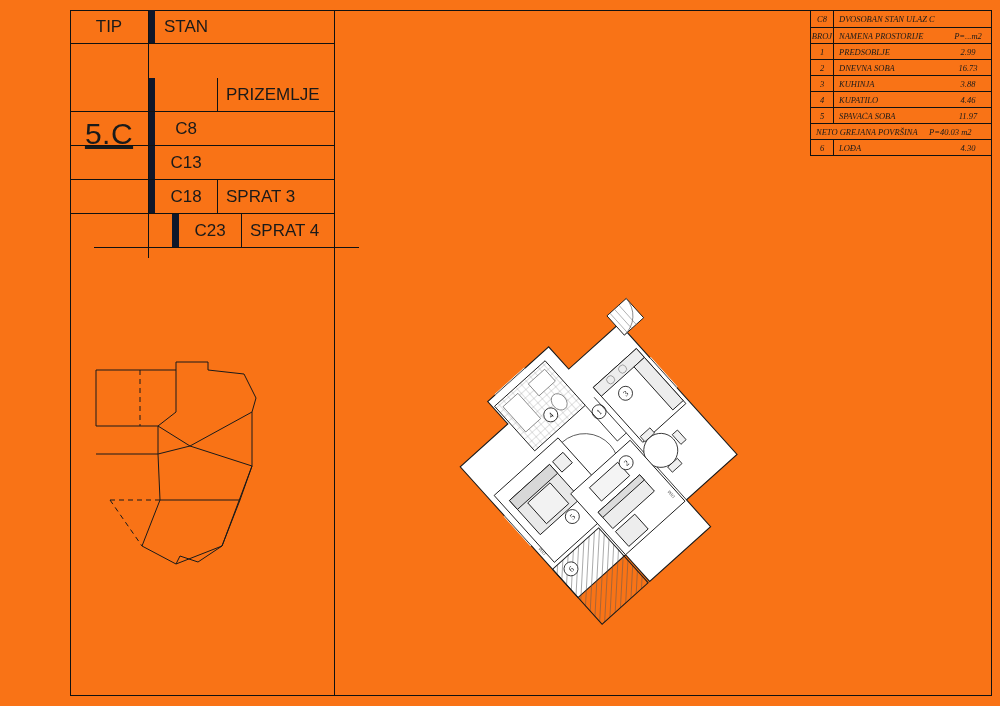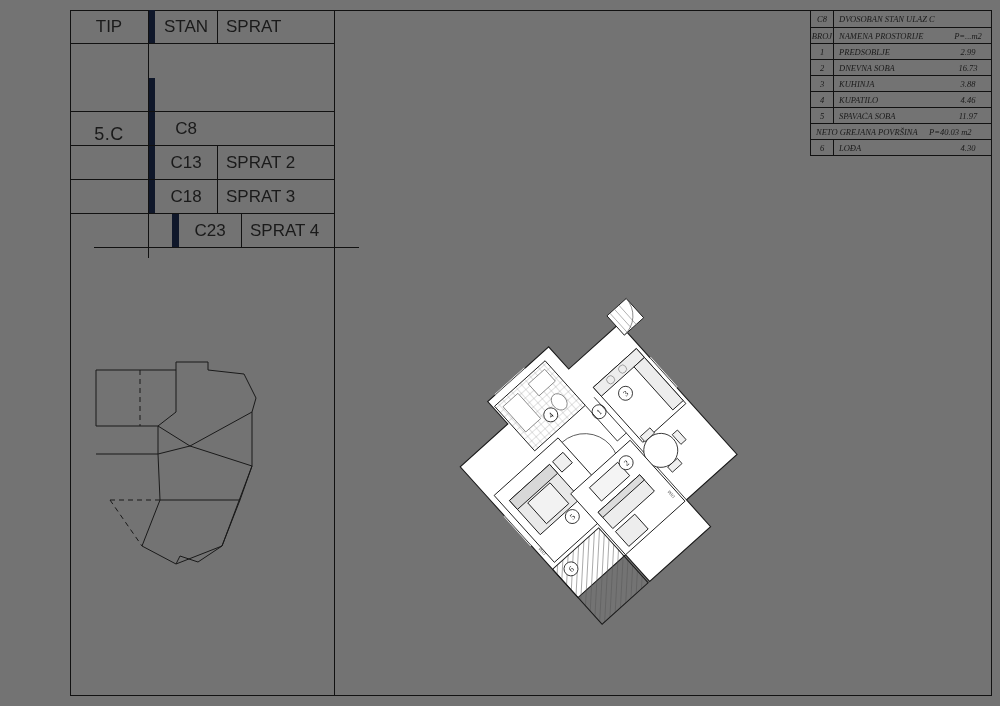--- a/index.html
+++ b/index.html
@@ -12,21 +12,21 @@
     height: 706px;
     font-family: "Liberation Sans", sans-serif;
     color: #1a1a1a;
     position: relative;
     overflow: hidden;
   }
   .page {
     position: absolute;
     left: 0; top: 0;
     width: 1000px; height: 706px;
-    background: #737373;
+    background: #f97316;
   }
   
   .frame {
     position: absolute;
     left: 70px; top: 10px;
     width: 922px; height: 686px;
     border: 1px solid #111;
     box-sizing: border-box;
   }
   
@@ -66,22 +66,23 @@
   
   .type-label {
     position: absolute;
     left: 70px;
     top: 10px;
     width: 78px;
     height: 248px;
     display: flex;
     align-items: center;
     justify-content: center;
-    font-size: 18px;
+    font-size: 30px;
     letter-spacing: 0.5px;
+    text-decoration: underline;
   }
   
   .tt-left-col-line {
     position: absolute;
     left: 148px; top: 10px;
     width: 1px; height: 248px;
     background: #111;
   }
   .tt-right {
     position: absolute;
@@ -166,32 +167,31 @@
 <div class="page">
 
   <div class="frame"></div>
   <div class="frame-divider"></div>
 
   <div class="type-table">
 
     <div class="tt-row" style="top:0;">
       <div class="tt-cell tt-c1 tt-head">TIP</div>
       <div class="tt-cell tt-c2 tt-head">STAN</div>
-      <div class="tt-cell tt-c3 tt-head">SPRAT</div>
     </div>
 
     <div class="tt-row" style="top:68px;">
       <div class="tt-cell tt-c2 tt-txt"></div>
+      <div class="tt-cell tt-c3 tt-txt">PRIZEMLJE</div>
     </div>
     <div class="tt-row" style="top:102px;">
       <div class="tt-cell tt-c2 tt-txt">C8</div>
     </div>
     <div class="tt-row" style="top:136px;">
       <div class="tt-cell tt-c2 tt-txt">C13</div>
-      <div class="tt-cell tt-c3 tt-txt">SPRAT 2</div>
     </div>
     <div class="tt-row" style="top:170px;">
       <div class="tt-cell tt-c2 tt-txt">C18</div>
       <div class="tt-cell tt-c3 tt-txt">SPRAT 3</div>
     </div>
     <div class="tt-row" style="top:204px; border-bottom:1px solid #111;margin-left:24px;">
       <div class="tt-cell tt-c2 tt-txt">C23</div>
       <div class="tt-cell tt-c3 tt-txt">SPRAT 4</div>
     </div>
   </div>

